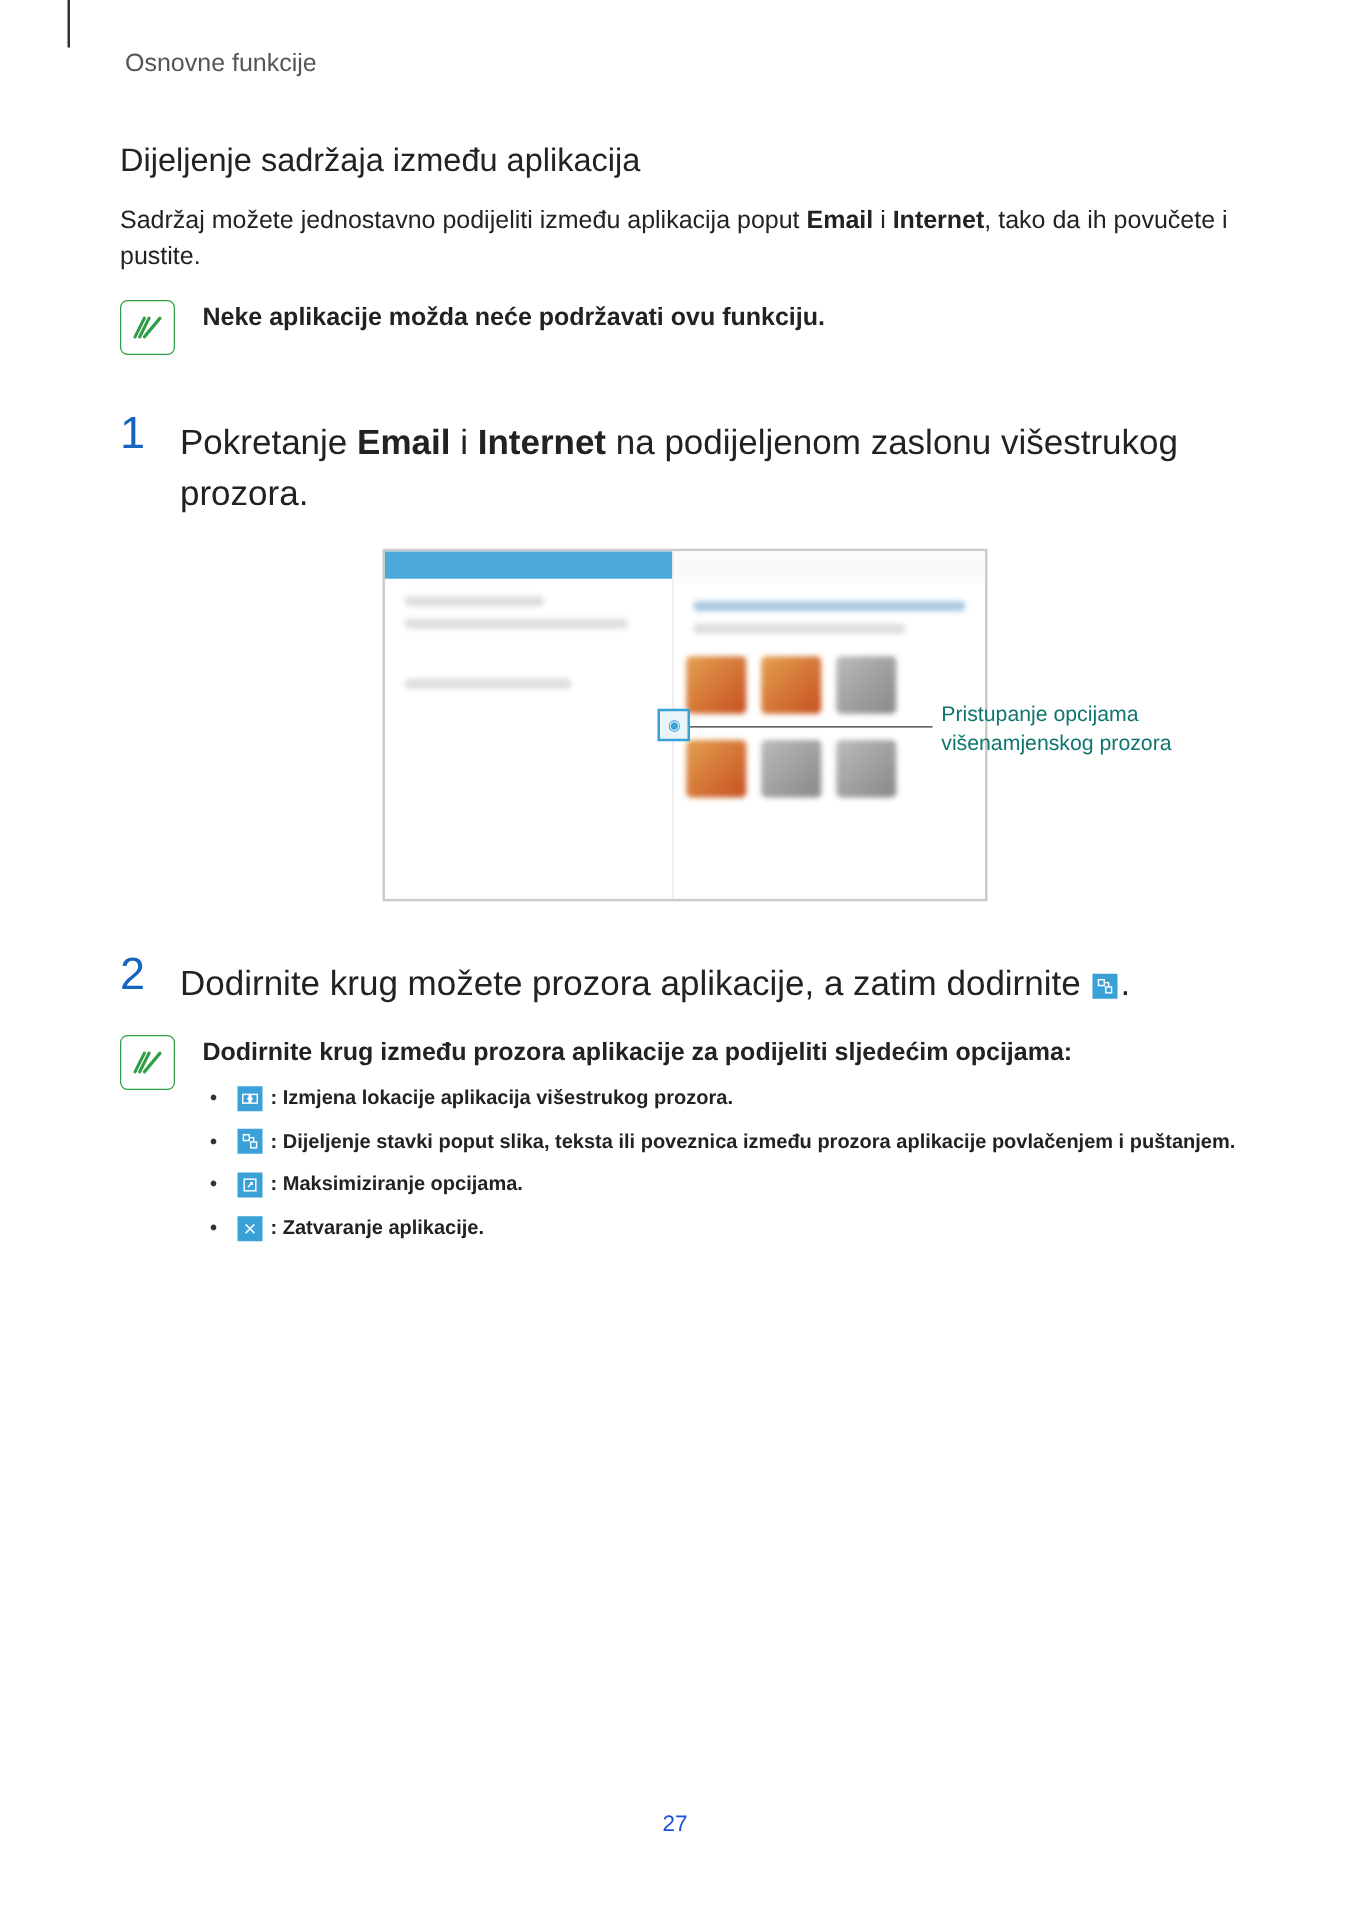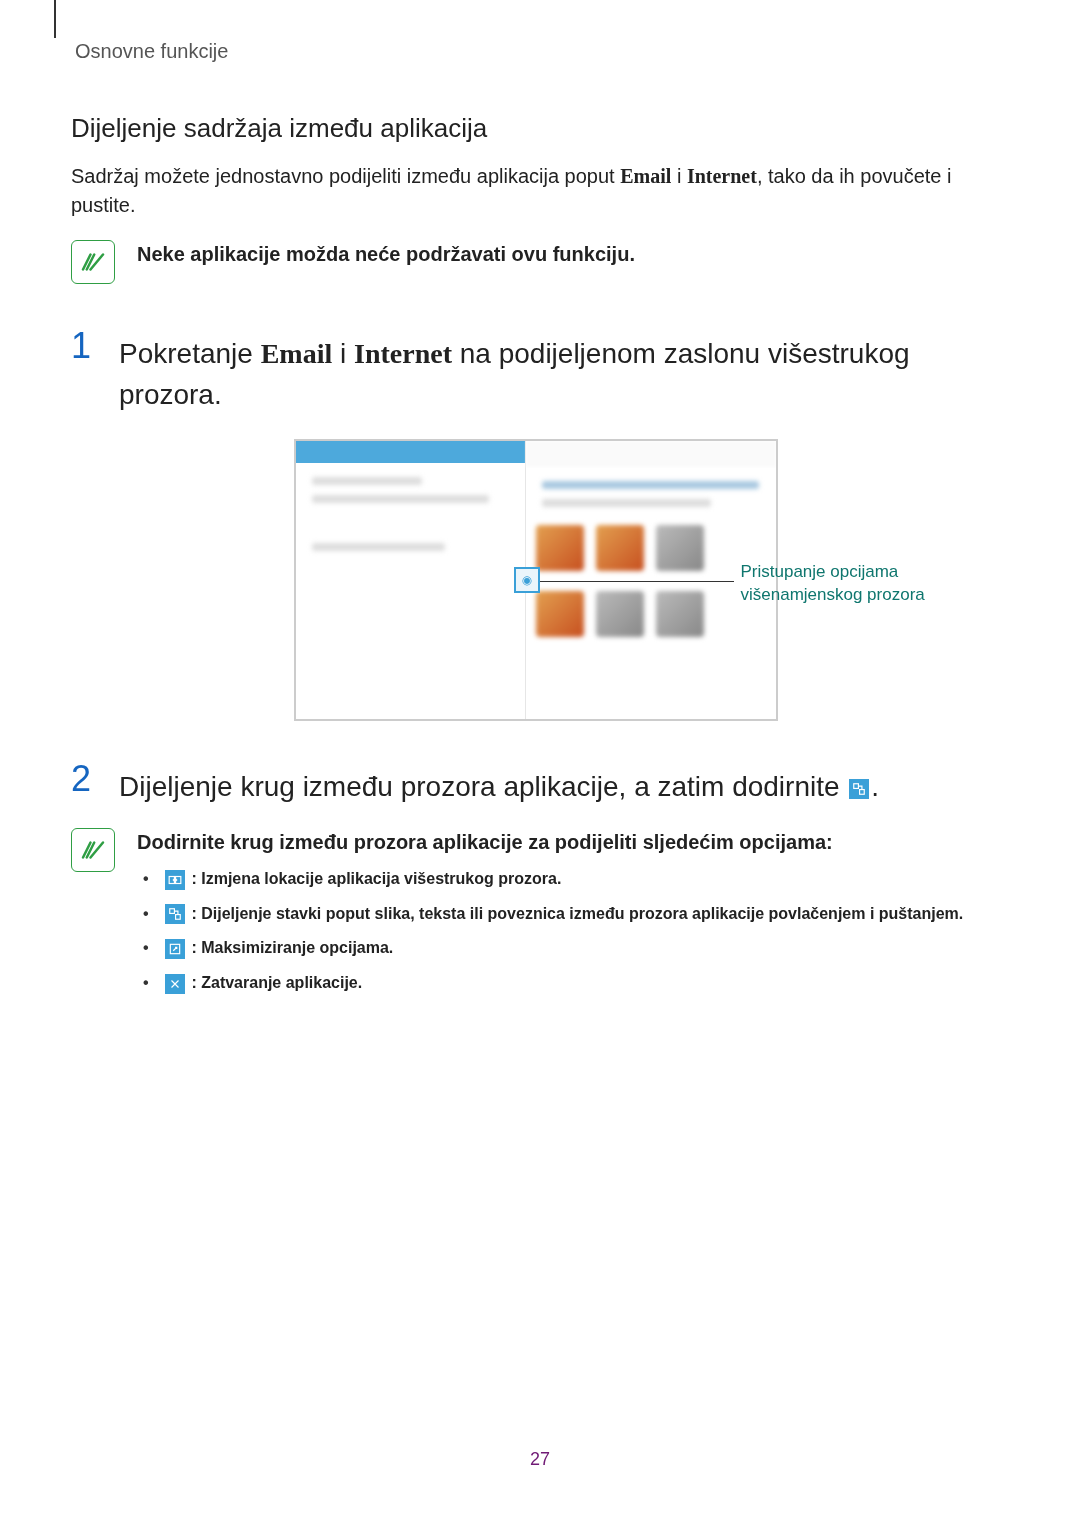--- a/index.html
+++ b/index.html
@@ -4,21 +4,21 @@
 <style>
   body {
     margin: 0;
     padding: 0;
     font-family: -apple-system, BlinkMacSystemFont, "Segoe UI", Arial, sans-serif;
     background: #fff;
     color: #222;
     width: 1080px;
   }
   .page {
-    padding: 40px 80px 60px 71px;
+    padding: 40px 80px 60px 96px;
     position: relative;
     min-height: 1400px;
   }
   .header {
     font-size: 20px;
     color: #555;
     margin-bottom: 50px;
     margin-left: 4px;
   }
   .edge-bar {
@@ -32,21 +32,21 @@
   h3.section-title {
     font-size: 26px;
     font-weight: 400;
     margin: 0 0 18px 0;
   }
   p.body {
     font-size: 20px;
     line-height: 1.45;
     margin: 0 0 20px 0;
   }
-  .bold { font-weight: 700; font-family: Liberation Serif, serif; }
+  .bold { font-weight: 700; }
   .note-row {
     display: flex;
     align-items: flex-start;
     gap: 22px;
     margin-bottom: 44px;
     font-weight: bold;
   }
   .note-icon {
     width: 42px;
     height: 42px;
@@ -194,21 +194,21 @@
     top: 0;
     color: #333;
   }
   .page-number {
     position: absolute;
     bottom: 30px;
     left: 0;
     right: 0;
     text-align: center;
     font-size: 18px;
-    color: #701a75;
+    color: #1d4ed8;
   }
 </style>
 </head>
 <body>
 
 <div class="page">
   <div class="edge-bar"></div>
 
   <div class="header">Osnovne funkcije</div>
 
@@ -259,21 +259,21 @@
       </div>
       <div class="handle">◉</div>
     </div>
     <div class="callout-line" style="left: calc(50% - 5px); top: 142px; width: 203px;"></div>
     <div class="callout-text" style="left: calc(50% + 205px); top: 122px;">Pristupanje opcijama višenamjenskog prozora</div>
   </div>
 
   <div class="step-row">
     <div class="step-num">2</div>
     <div class="step-body">
-      <span>Dijeljenje krug između prozora aplikacije, a zatim dodirnite </span><span class="inline-icon share">
+      <span>Dodirnite krug možete prozora aplikacije, a zatim dodirnite </span><span class="inline-icon share">
           <svg viewBox="0 0 24 24" fill="none" stroke="#fff" stroke-width="2">
             <rect x="3" y="3" width="8" height="8"></rect>
             <rect x="13" y="13" width="8" height="8"></rect>
             <path d="M11 7 H17 V13"></path>
           </svg>
         </span><span>.</span>
     </div>
   </div>
 
   <div class="note-row" style="margin-bottom:10px;">

